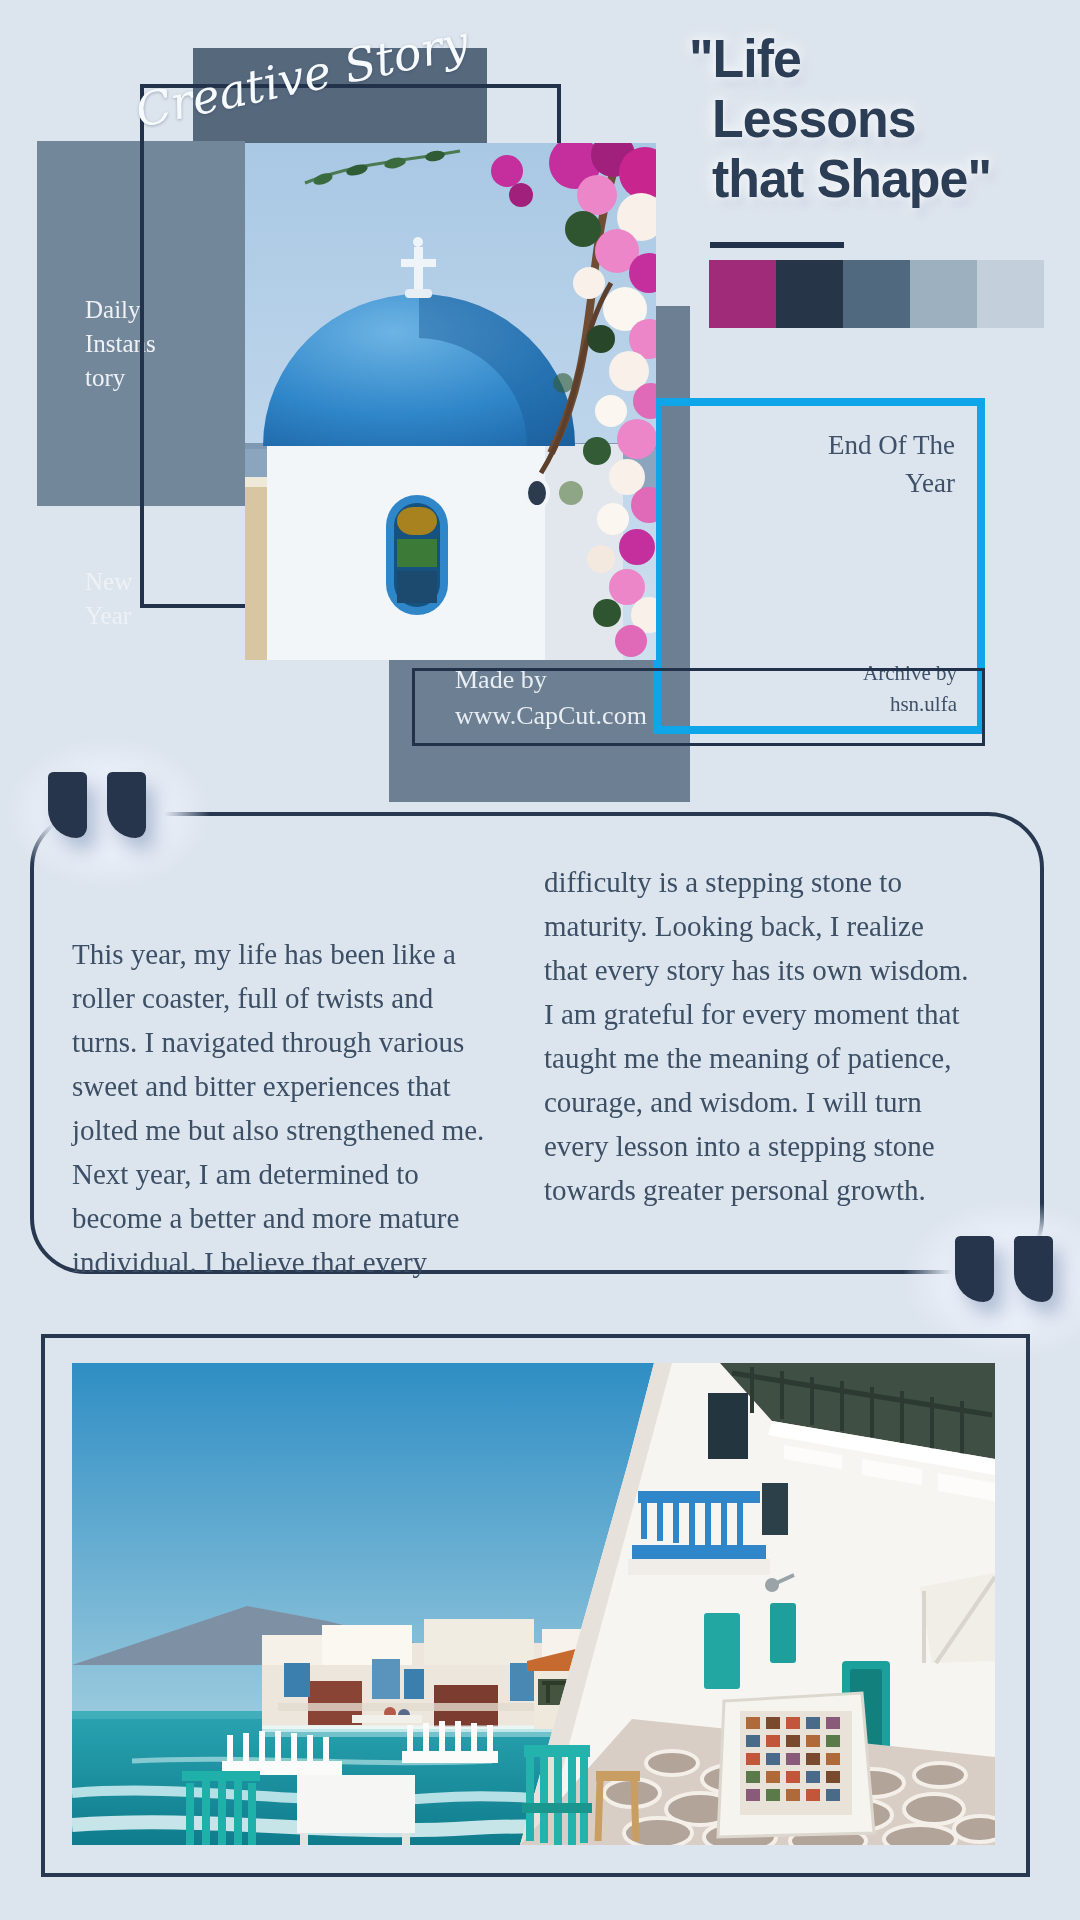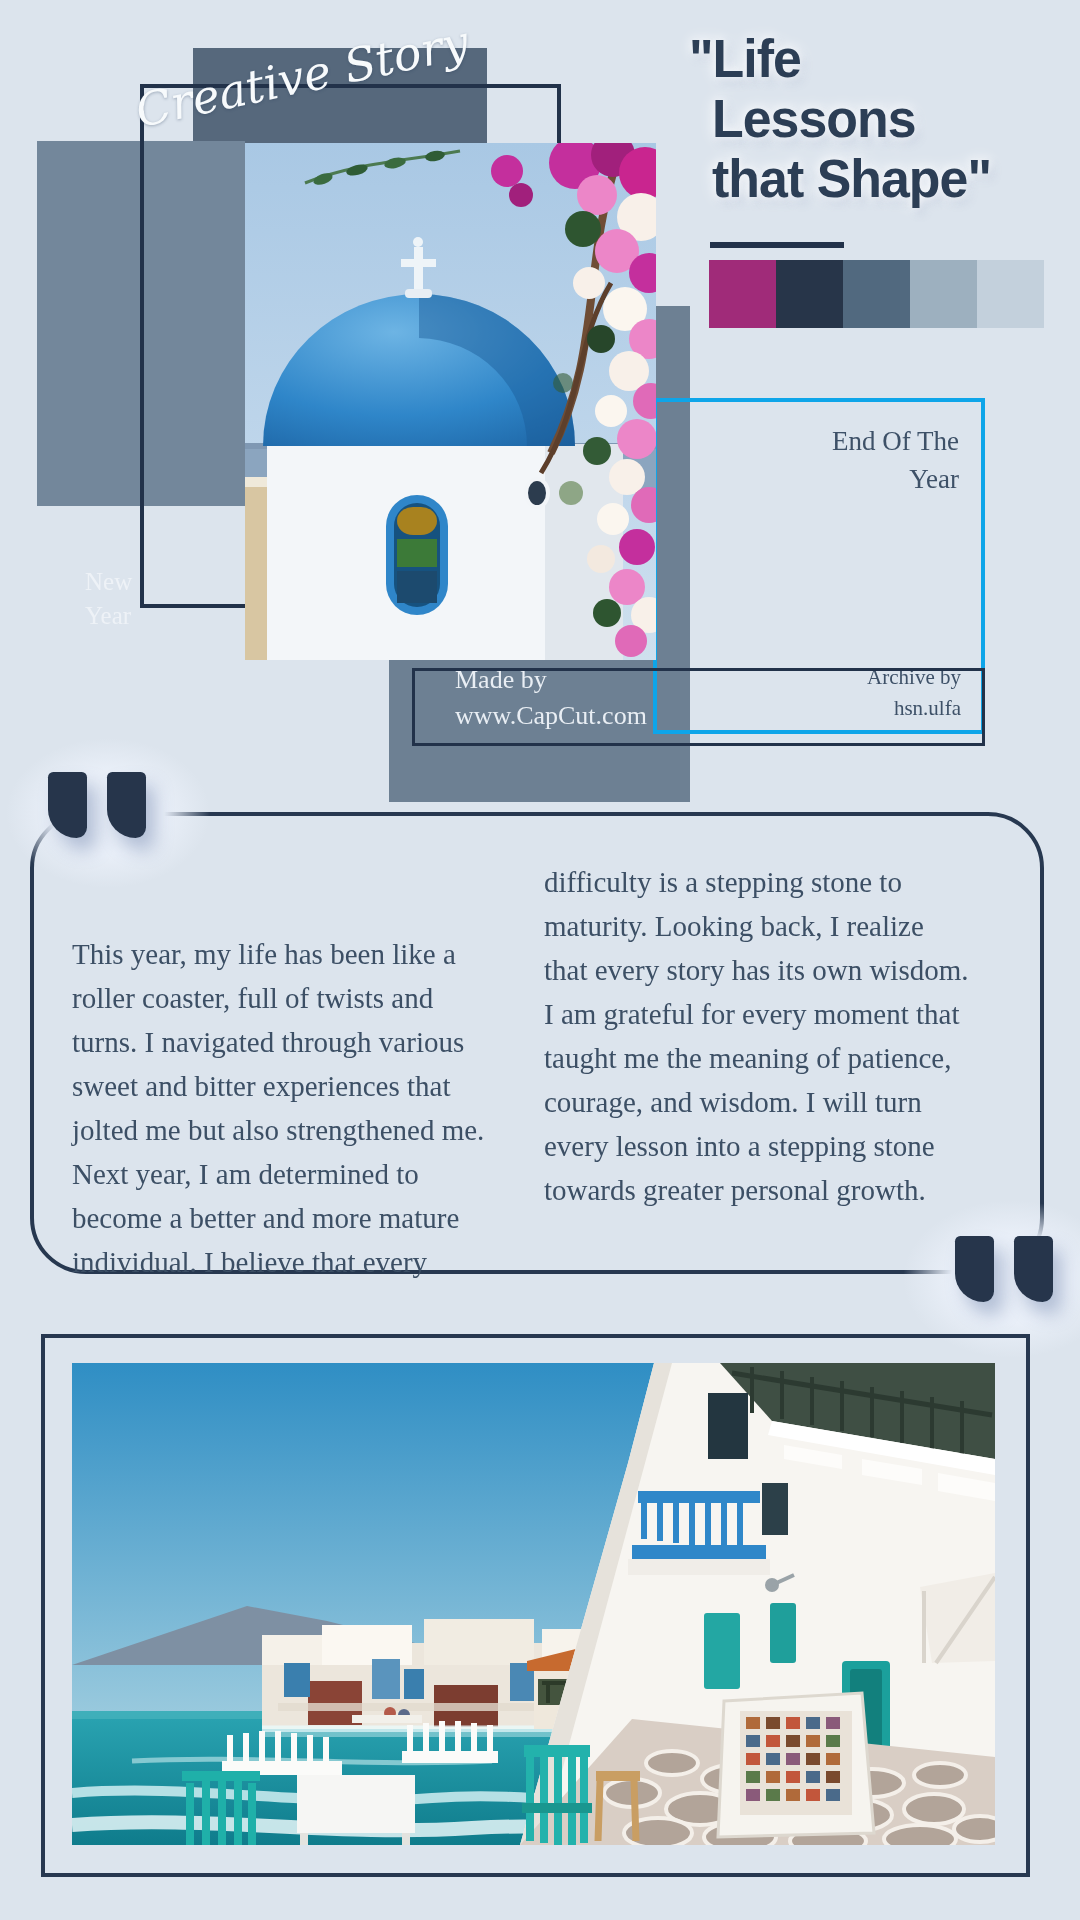--- a/index.html
+++ b/index.html
@@ -5,21 +5,21 @@
   html,body{margin:0;padding:0;background:#b8c2cf;}
   .stage{position:relative;width:1080px;height:1920px;margin:0 auto;background:#dce4ed;
          overflow:hidden;font-family:"Liberation Serif",serif;}
   .abs{position:absolute;}
 
   
   .rect-top{left:193px;top:48px;width:294px;height:150px;background:#56687c;}
   .slate-left{left:37px;top:141px;width:208px;height:365px;background:#73879b;}
   .outline1{left:140px;top:84px;width:421px;height:524px;border:4px solid #22324a;box-sizing:border-box;}
   .made-slate{left:389px;top:306px;width:301px;height:496px;background:#6d8093;}
-  .outline2{left:653px;top:398px;width:332px;height:336px;border:4px solid #0ea5e9;box-sizing:border-box;}
+  .outline2{left:653px;top:398px;width:332px;height:336px;border:8px solid #0ea5e9;box-sizing:border-box;}
   .outline3{left:412px;top:668px;width:573px;height:78px;border:3px solid #22324a;box-sizing:border-box;}
   .photo{display:block;}
   .photo1{left:245px;top:143px;width:411px;height:517px;}
 
   .daily{left:48px;top:152px;width:150px;color:#eef2f7;font-size:25px;line-height:34px;}
   .newyear{left:48px;top:424px;width:150px;color:#eef2f7;font-size:25px;line-height:34px;}
   .endofyear{right:22px;top:20px;text-align:right;color:#3e5168;font-size:27px;line-height:38px;}
   .archive{right:20px;bottom:6px;text-align:right;color:#3e5168;font-size:21px;line-height:31px;}
   .madeby{left:455px;top:662px;color:#e9eef4;font-size:26px;line-height:36px;}
 
@@ -53,20 +53,25 @@
   .frame{left:41px;top:1334px;width:989px;height:543px;border:4px solid #273850;box-sizing:border-box;}
   .photo2{left:72px;top:1363px;width:923px;height:482px;}
 </style>
 </head>
 <body>
 
 <div class="stage">
 
   <div class="abs rect-top"></div>
   <div class="abs slate-left">
+    <div class="abs daily">
+      <span class="ln">Daily</span><br>
+      <span class="ln">Instans</span><br>
+      <span class="ln">tory</span>
+    </div>
     <div class="abs newyear">
       <span>New</span><br>
       <span>Year</span>
     </div>
   </div>
   <div class="abs outline1"></div>
   <div class="abs made-slate"></div>
   <div class="abs outline2">
     <div class="abs endofyear">
       <span>End Of The</span><br>

